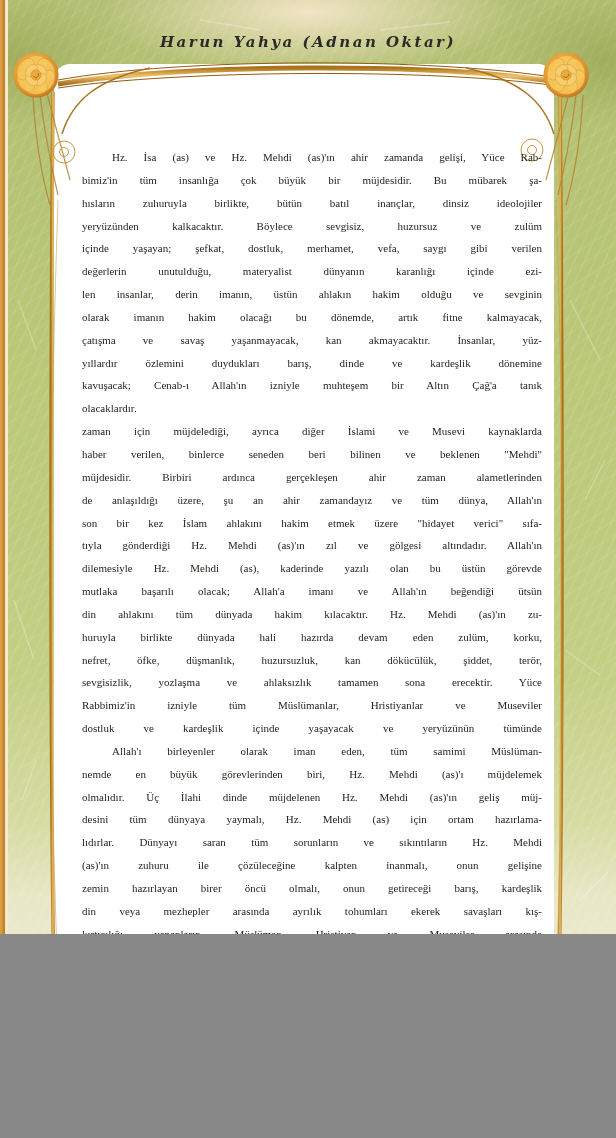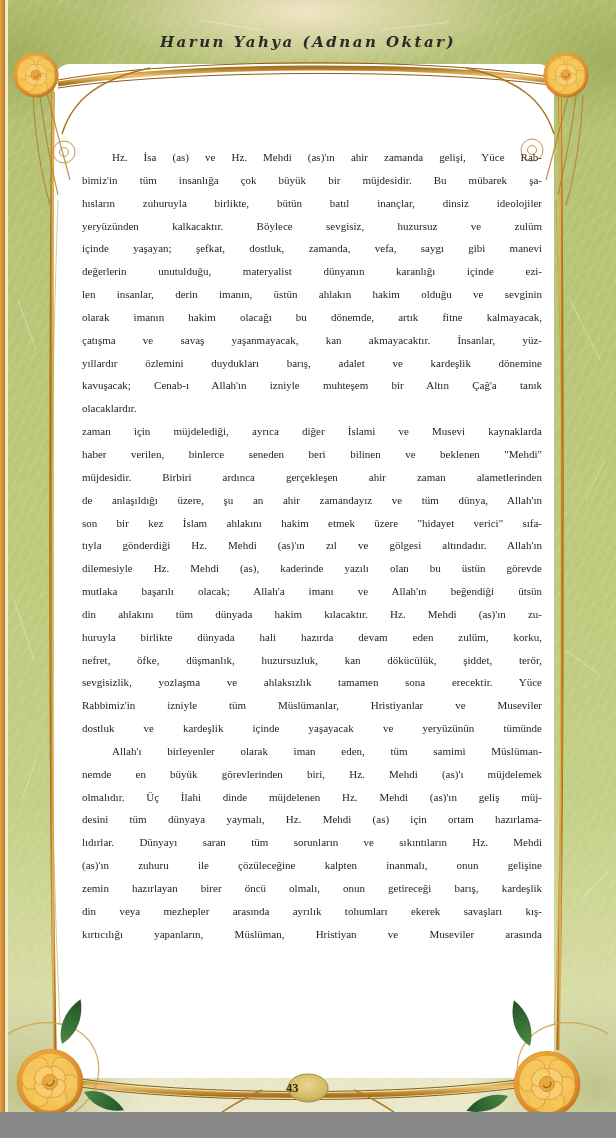--- a/index.html
+++ b/index.html
@@ -1,17 +1,17 @@
 <!DOCTYPE html>
 <html><head>
 <meta charset="utf-8">
 <style>
   html,body{margin:0;padding:0;background:#888;}
   .page{
-    position:relative;width:616px;height:1112px;overflow:hidden;margin:0 auto;
+    position:relative;width:616px;height:934px;overflow:hidden;margin:0 auto;
     font-family:"Liberation Serif","DejaVu Serif",serif;
     background:
       radial-gradient(300px 90px at 50% 12px, rgba(246,231,204,.92), rgba(246,231,204,0) 70%),
       radial-gradient(170px 140px at 20px 1090px, rgba(146,158,72,.50), rgba(146,158,72,0) 72%),
       radial-gradient(170px 140px at 596px 1090px, rgba(146,158,72,.50), rgba(146,158,72,0) 72%),
       radial-gradient(140px 90px at 10px 60px, rgba(138,150,66,.45), rgba(138,150,66,0) 75%),
       radial-gradient(140px 90px at 606px 60px, rgba(138,150,66,.45), rgba(138,150,66,0) 75%),
       repeating-linear-gradient(115deg, rgba(255,255,255,.07) 0 2px, rgba(255,255,255,0) 2px 9px),
       repeating-linear-gradient(-32deg, rgba(255,255,255,.05) 0 2px, rgba(255,255,255,0) 2px 13px),
       linear-gradient(180deg,#b2bf72 0%,#bac878 40%,#c3cf84 72%,#d6dba2 88%,#e8e7c6 96%,#eae8ca 100%);
@@ -166,26 +166,26 @@
     </g>
   </svg>
 
   <div class="running-title">Harun Yahya (Adnan Oktar)</div>
 
   <div class="body-text">
       <div class="bline indent">Hz. İsa (as) ve Hz. Mehdi (as)'ın ahir zamanda gelişi, Yüce Rab-</div>
       <div class="bline">bimiz'in tüm insanlığa çok büyük bir müjdesidir. Bu mübarek şa-</div>
       <div class="bline">hısların zuhuruyla birlikte, bütün batıl inançlar, dinsiz ideolojiler</div>
       <div class="bline">yeryüzünden kalkacaktır. Böylece sevgisiz, huzursuz ve zulüm</div>
-      <div class="bline">içinde yaşayan; şefkat, dostluk, zamanda, vefa, saygı gibi manevi</div>
+      <div class="bline">içinde yaşayan; şefkat, dostluk, merhamet, vefa, saygı gibi verilen</div>
       <div class="bline">değerlerin unutulduğu, materyalist dünyanın karanlığı içinde ezi-</div>
       <div class="bline">len insanlar, derin imanın, üstün ahlakın hakim olduğu ve sevginin</div>
       <div class="bline">olarak imanın hakim olacağı bu dönemde, artık fitne kalmayacak,</div>
       <div class="bline">çatışma ve savaş yaşanmayacak, kan akmayacaktır. İnsanlar, yüz-</div>
-      <div class="bline">yıllardır özlemini duydukları barış, adalet ve kardeşlik dönemine</div>
+      <div class="bline">yıllardır özlemini duydukları barış, dinde ve kardeşlik dönemine</div>
       <div class="bline">kavuşacak; Cenab-ı Allah'ın izniyle muhteşem bir Altın Çağ'a tanık</div>
       <div class="bline endline">olacaklardır.</div>
       <div class="bline">zaman için müjdelediği, ayrıca diğer İslami ve Musevi kaynaklarda</div>
       <div class="bline">haber verilen, binlerce seneden beri bilinen ve beklenen "Mehdi"</div>
       <div class="bline">müjdesidir. Birbiri ardınca gerçekleşen ahir zaman alametlerinden</div>
       <div class="bline">de anlaşıldığı üzere, şu an ahir zamandayız ve tüm dünya, Allah'ın</div>
       <div class="bline">son bir kez İslam ahlakını hakim etmek üzere "hidayet verici" sıfa-</div>
       <div class="bline">tıyla gönderdiği Hz. Mehdi (as)'ın zıl ve gölgesi altındadır. Allah'ın</div>
       <div class="bline">dilemesiyle Hz. Mehdi (as), kaderinde yazılı olan bu üstün görevde</div>
       <div class="bline">mutlaka başarılı olacak; Allah'a imanı ve Allah'ın beğendiği ütsün</div>

